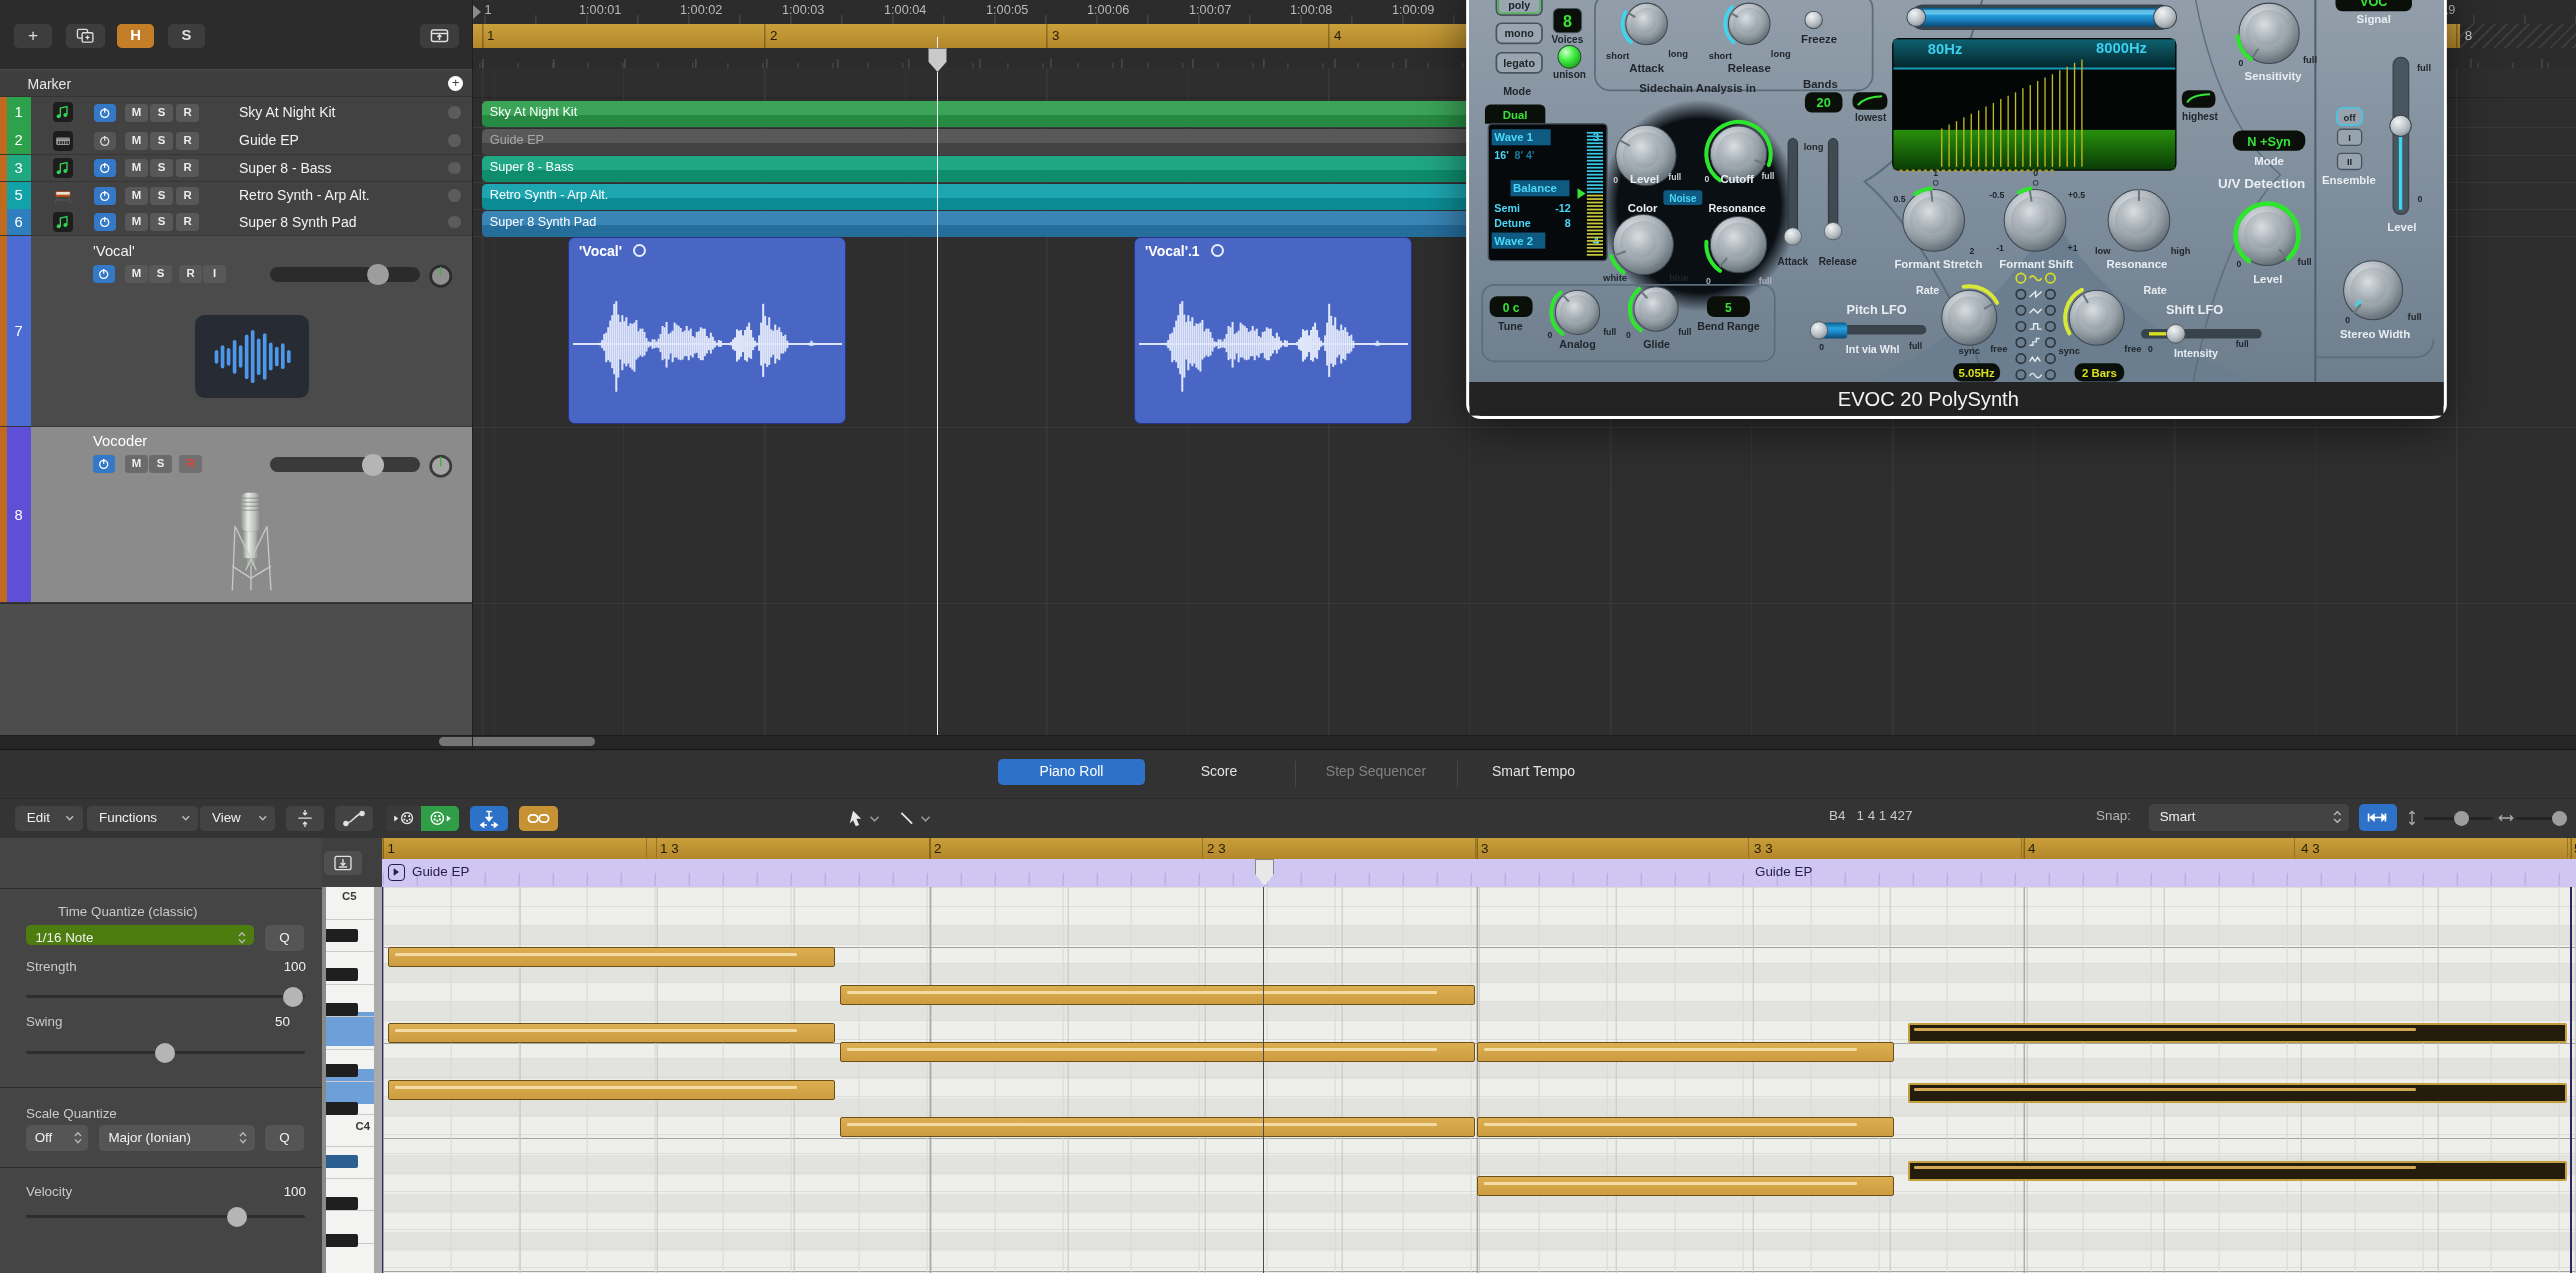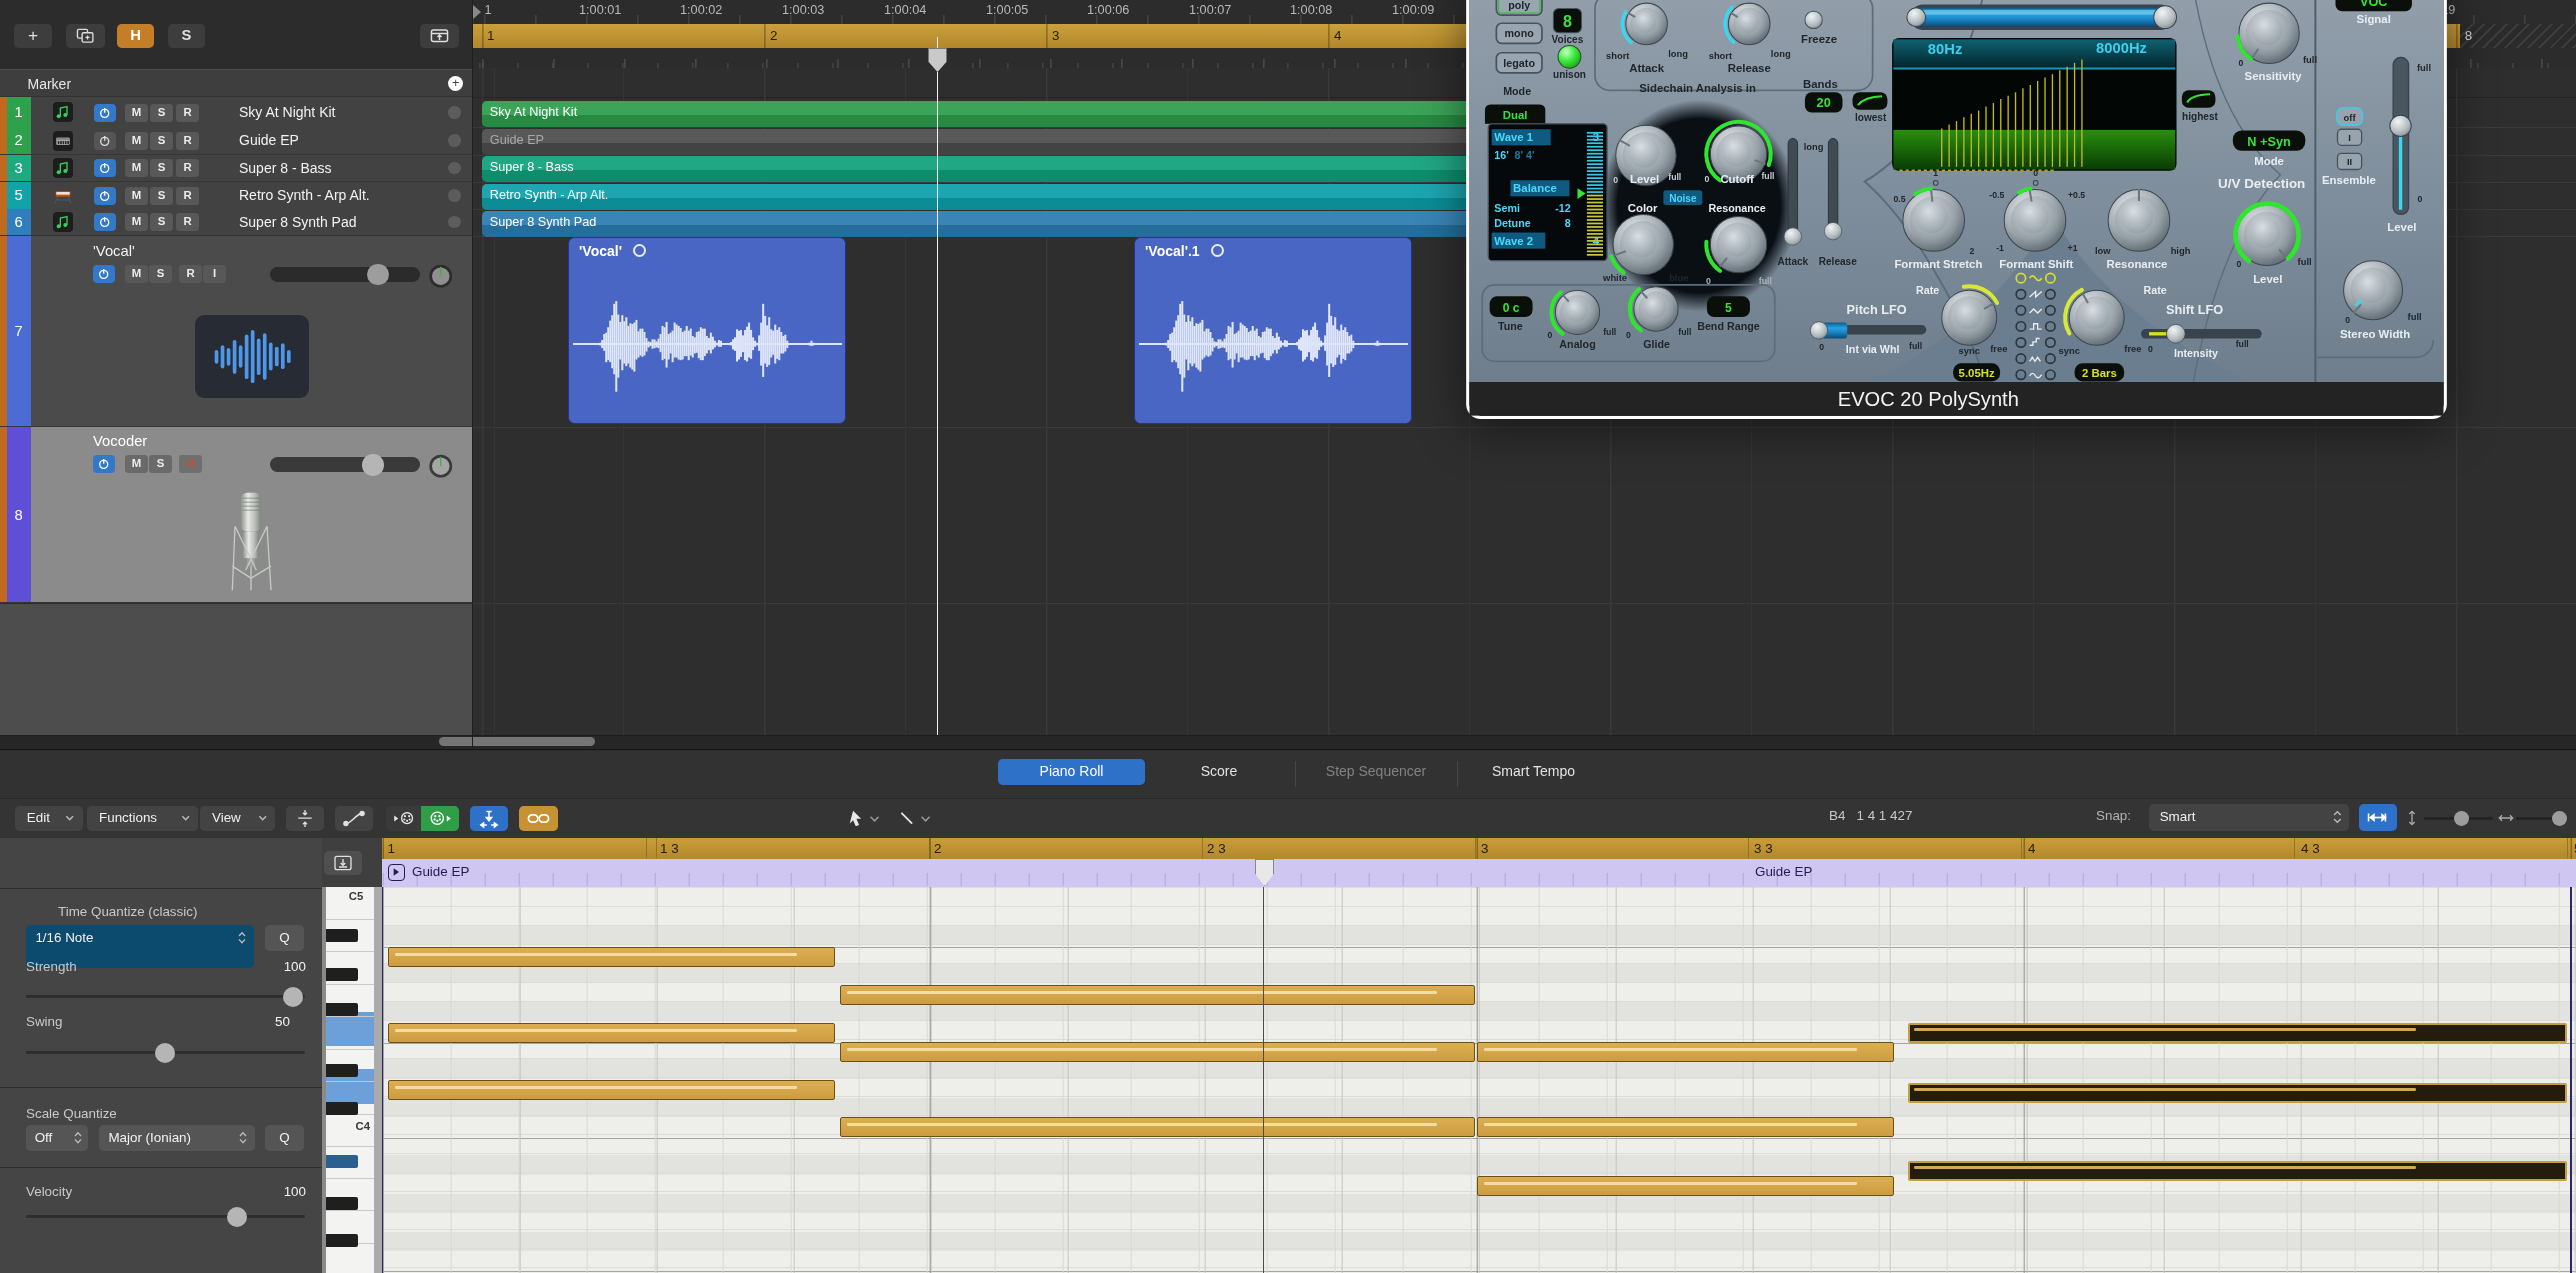--- a/index.html
+++ b/index.html
@@ -647,21 +647,21 @@
   <svg class="abs" style="left:2498px;top:13.4px;" width="16" height="12" viewBox="0 0 24 18">
         <path d="M2 9h20M6 5l-4 4 4 4M18 5l4 4-4 4" stroke="#aaa" stroke-width="2" fill="none"></path>
       </svg>
   <div class="abs" style="left:2516px;top:18px;width:49px;height:2.7px;background:#242424;border-radius:1.3px;"></div>
   <div class="abs" style="left:2552px;top:12px;width:14.8px;height:14.8px;background:#9d9d9d;border-radius:50%;"></div>
 </div>
 
 <div class="abs" id="inspector" style="left:0;top:838px;width:322px;height:436px;background:#454545;color:#c9c9c9;font-size:13.4px;">
   <div class="abs" style="left:0;top:50px;width:322px;height:0.7px;background:#2d2d2d;"></div>
   <div class="abs" style="left:22px;top:66px;margin-left:36px;">Time Quantize (classic)</div>
-  <div class="abs" style="left:26px;top:87px;width:228px;height:43px;background:#0c4a6e;border-radius:4.7px;color:#f2f2f2;">
+  <div class="abs" style="left:26px;top:87px;width:228px;height:20px;background:#4d7c0f;border-radius:4.7px;color:#f2f2f2;">
     <span style="position:absolute;left:9.4px;top:4.7px;">1/16 Note</span>
     <svg style="position:absolute;right:6.7px;top:5.4px;" width="10" height="15.4" viewBox="0 0 15 23">
           <path d="M3 9l4.5-5 4.5 5M3 14l4.5 5 4.5-5" stroke="#bbb" stroke-width="2" fill="none"></path>
         </svg>
   </div>
   <div class="abs" style="left:265px;top:87px;width:39px;height:25.5px;background:#555;border-radius:4.7px;color:#f2f2f2;text-align:center;line-height:25px;">Q</div>
   <div class="abs" style="left:26px;top:121px;">Strength</div>
   <div class="abs" style="left:275px;top:121px;width:31px;text-align:right;color:#f2f2f2;">100</div>
   <div class="abs" style="left:26px;top:157px;width:279px;height:3.4px;background:#2e2e2e;border-radius:1.3px;"></div>
   <div class="abs" style="left:283px;top:149px;width:20px;height:20px;background:#b5b5b5;border-radius:50%;"></div>
@@ -738,21 +738,21 @@
   <div class="abs" style="left:4px;top:323px;width:48px;height:0.7px;background:#c9c9c9;"></div>
   <div class="abs" style="left:4px;top:356px;width:48px;height:0.7px;background:#c9c9c9;"></div>
   <div class="abs" style="left:4px;top:42px;width:32px;height:13.4px;background:#1f1f1f;border-radius:0 2px 2px 0;"></div>
   <div class="abs" style="left:4px;top:81px;width:32px;height:13.4px;background:#1f1f1f;border-radius:0 2px 2px 0;"></div>
   <div class="abs" style="left:4px;top:116px;width:32px;height:13.4px;background:#1f1f1f;border-radius:0 2px 2px 0;"></div>
   <div class="abs" style="left:4px;top:177px;width:32px;height:13.4px;background:#1f1f1f;border-radius:0 2px 2px 0;"></div>
   <div class="abs" style="left:4px;top:215px;width:32px;height:13.4px;background:#1f1f1f;border-radius:0 2px 2px 0;"></div>
   <div class="abs" style="left:4px;top:268px;width:32px;height:13.4px;background:#2b5f91;border-radius:0 2px 2px 0;"></div>
   <div class="abs" style="left:4px;top:310px;width:32px;height:13.4px;background:#1f1f1f;border-radius:0 2px 2px 0;"></div>
   <div class="abs" style="left:4px;top:347px;width:32px;height:13.4px;background:#1f1f1f;border-radius:0 2px 2px 0;"></div>
-  <div class="abs" style="left:20px;top:3.4px;width:28px;text-align:center;color:#3a3a3a;font-size:11.4px;font-weight:bold;">C5</div>
+  <div class="abs" style="left:20px;top:3.4px;width:28px;text-align:left;color:#3a3a3a;font-size:11.4px;font-weight:bold;">C5</div>
   <div class="abs" style="left:20px;top:233px;width:28px;text-align:right;color:#3a3a3a;font-size:11.4px;font-weight:bold;">C4</div>
 </div>
 
 <div class="abs" id="grid" style="left:382px;top:887px;width:2194px;height:387px;background:#eeeeea;overflow:hidden;">
   <div class="abs" style="left:0;top:38px;width:2194px;height:19.5px;background:#e2e2de;"></div>
   <div class="abs" style="left:0;top:76px;width:2194px;height:19.5px;background:#e2e2de;"></div>
   <div class="abs" style="left:0;top:115px;width:2194px;height:19px;background:#e2e2de;"></div>
   <div class="abs" style="left:0;top:172px;width:2194px;height:19.5px;background:#e2e2de;"></div>
   <div class="abs" style="left:0;top:211px;width:2194px;height:19px;background:#e2e2de;"></div>
   <div class="abs" style="left:0;top:268px;width:2194px;height:19.5px;background:#e2e2de;"></div>

